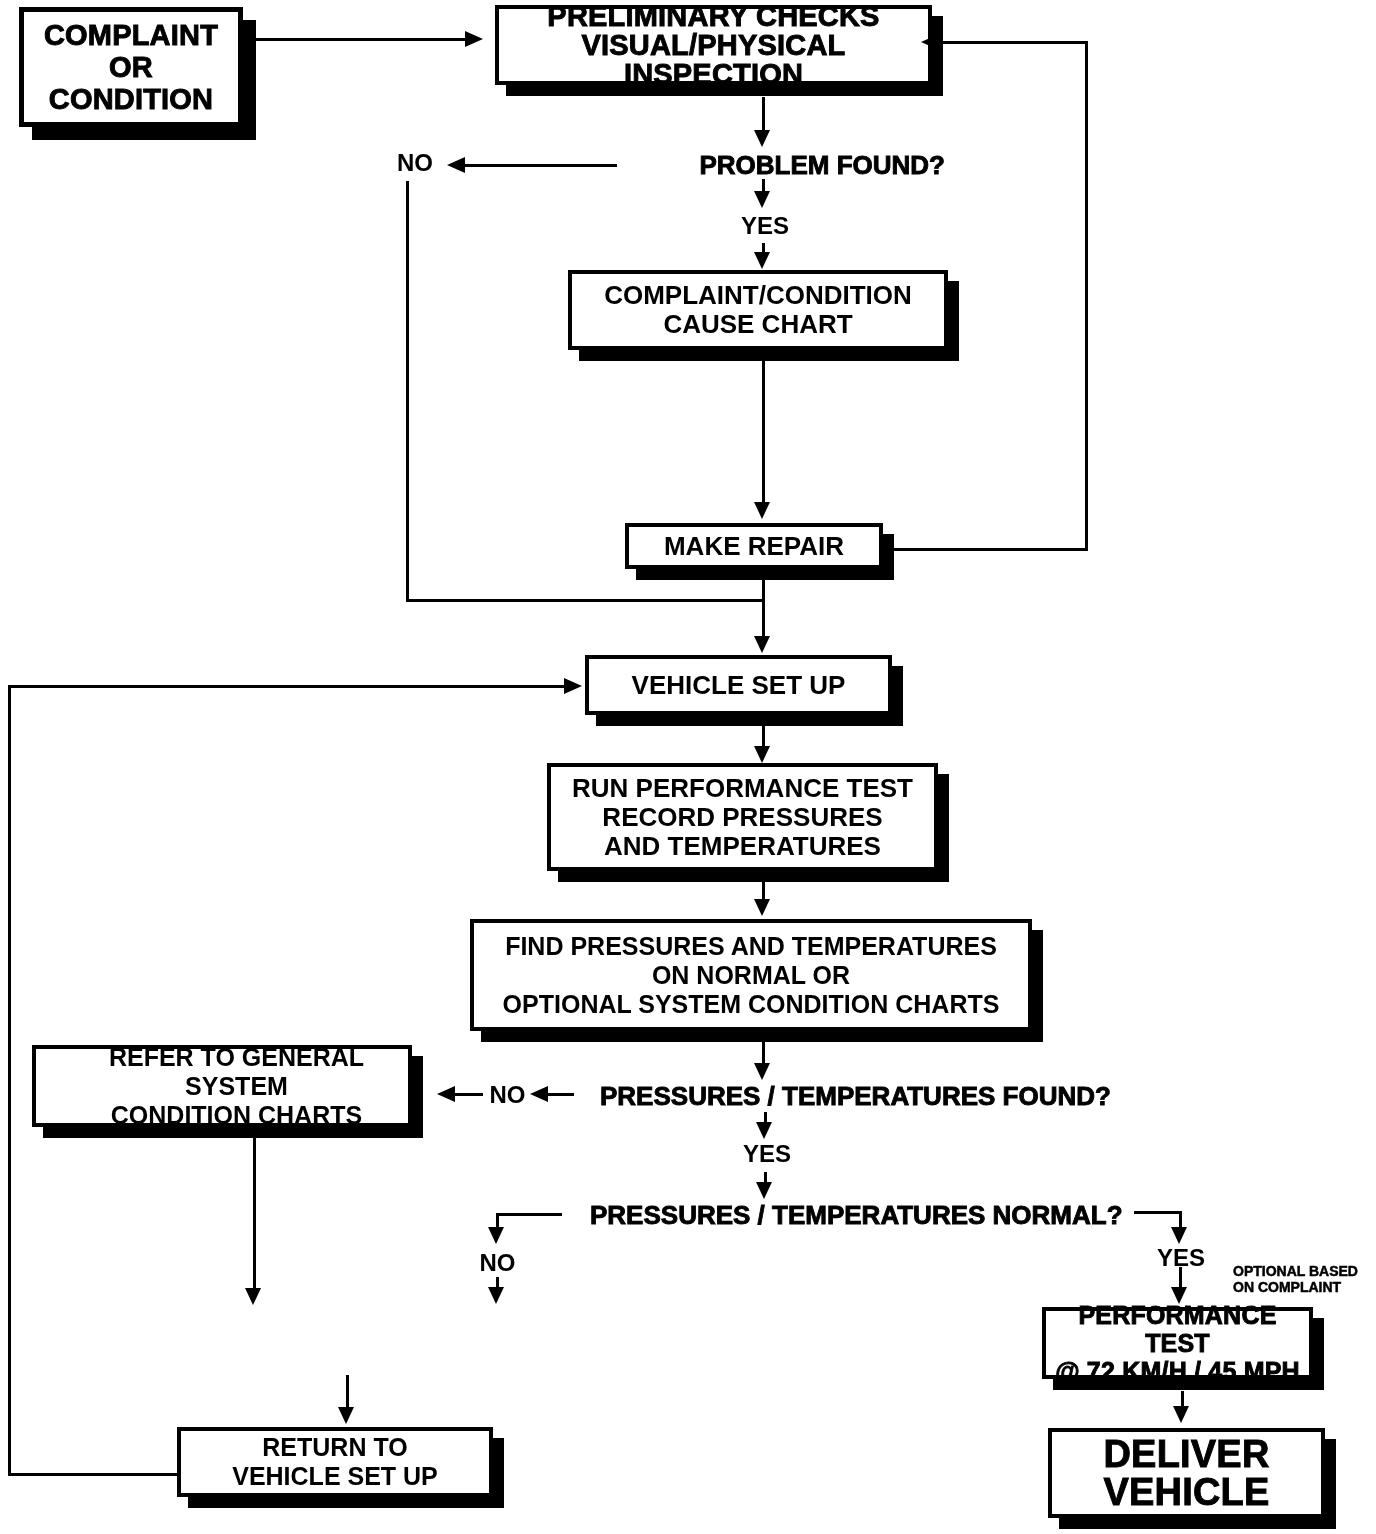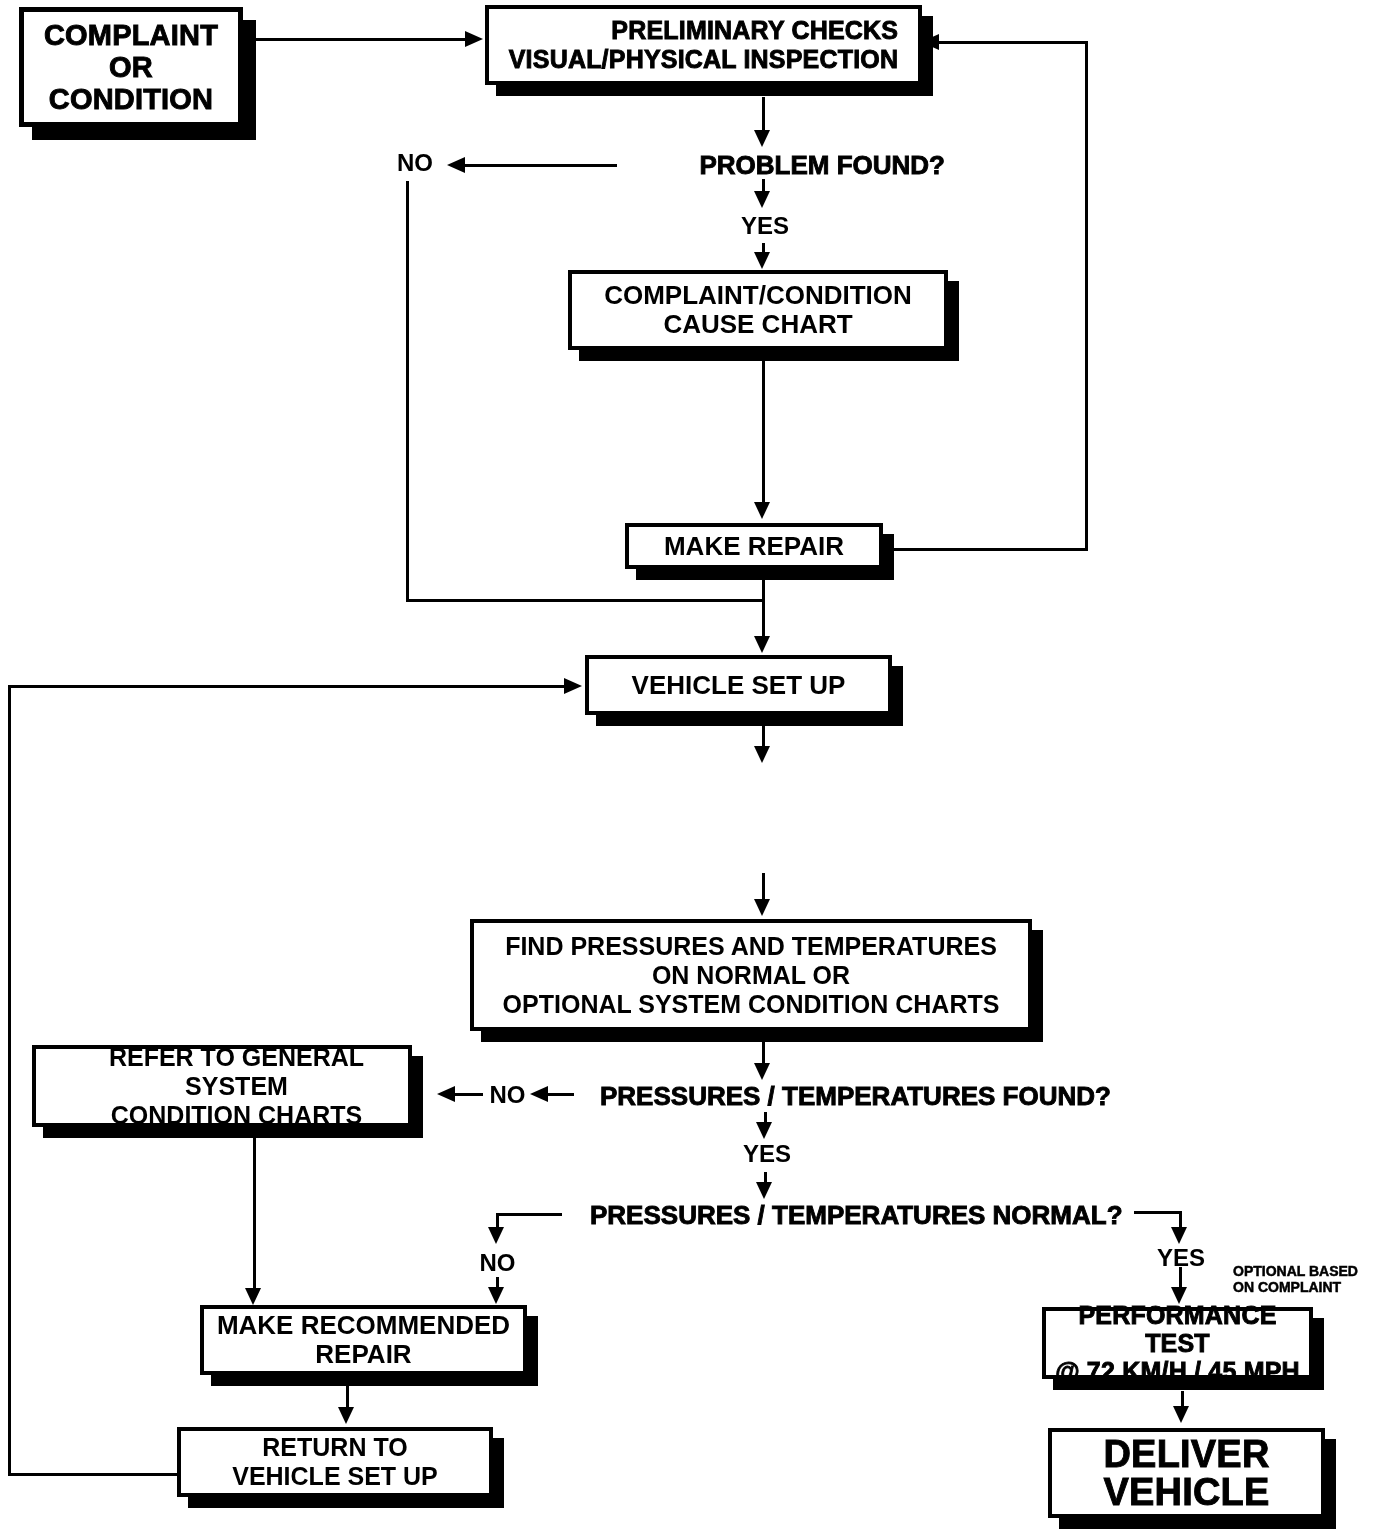--- a/index.html
+++ b/index.html
@@ -23,40 +23,41 @@
 </style>
 </head>
 <body>
 
 <div id="canvas">
 
   <div class="node heavy" style="left:5px;top:7px;width:224px;height:120px;border-width:5px;font-size:29px;line-height:32px;box-shadow:13px 13px 0 #000;margin-left:14px;">COMPLAINT
 OR
 CONDITION</div>
 
-  <div class="node heavy" style="left:485px;top:5px;width:437px;height:80px;font-size:25px;line-height:29px;text-align:right;">PRELIMINARY CHECKS
+  <div class="node heavy" style="left:495px;top:5px;width:437px;height:80px;font-size:29px;line-height:29px;">PRELIMINARY CHECKS
 VISUAL/PHYSICAL INSPECTION</div>
 
   <div class="node" style="left:568px;top:270px;width:380px;height:80px;">COMPLAINT/CONDITION
 CAUSE CHART</div>
 
   <div class="node" style="left:625px;top:523px;width:258px;height:46px;">MAKE REPAIR</div>
 
   <div class="node" style="left:585px;top:655px;width:307px;height:60px;">VEHICLE SET UP</div>
 
+  <div class="node" style="left:547px;top:763px;width:391px;height:108px;">RUN PERFORMANCE TEST
+RECORD PRESSURES
+AND TEMPERATURES</div>
 
   <div class="node" style="left:470px;top:919px;width:562px;height:112px;font-size:25px;">FIND PRESSURES AND TEMPERATURES
 ON NORMAL OR
 OPTIONAL SYSTEM CONDITION CHARTS</div>
 
   <div class="node" style="left:32px;top:1045px;width:380px;height:82px;font-size:25px;padding-left:29px;">REFER TO  GENERAL SYSTEM
 CONDITION CHARTS</div>
 
-  <div class="node" style="left:200px;top:1305px;width:327px;height:70px;">MAKE RECOMMENDED
-REPAIR</div>
 
   <div class="node" style="left:177px;top:1427px;width:316px;height:70px;font-size:25px;">RETURN TO
 VEHICLE SET UP</div>
 
   <div class="node heavy" style="left:1042px;top:1307px;width:271px;height:72px;font-size:25px;line-height:28px;">PERFORMANCE TEST
 @ 72 KM/H / 45 MPH</div>
 
   <div class="node heavy" style="left:1048px;top:1428px;width:277px;height:90px;font-size:38px;line-height:38px;">DELIVER
 VEHICLE</div>
 

